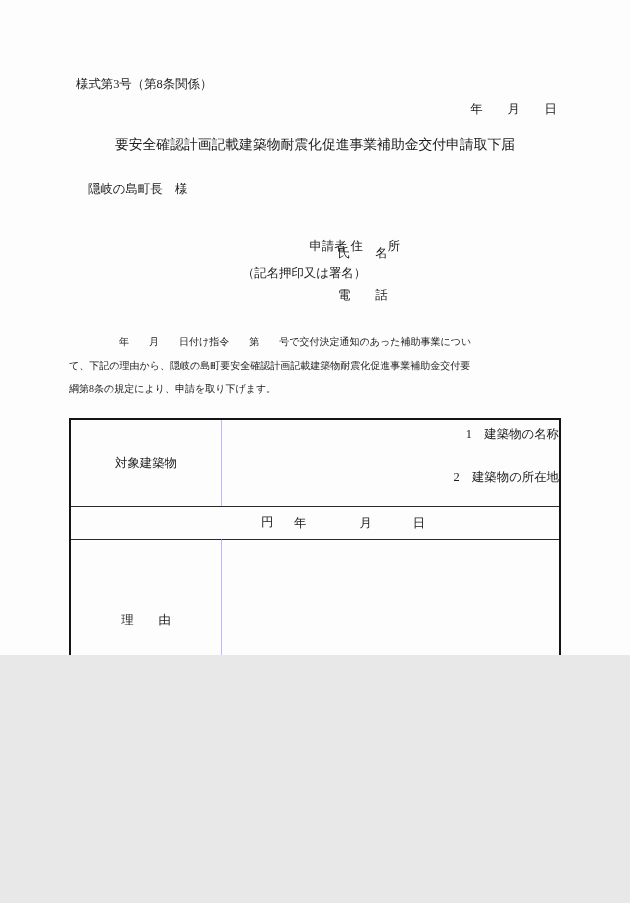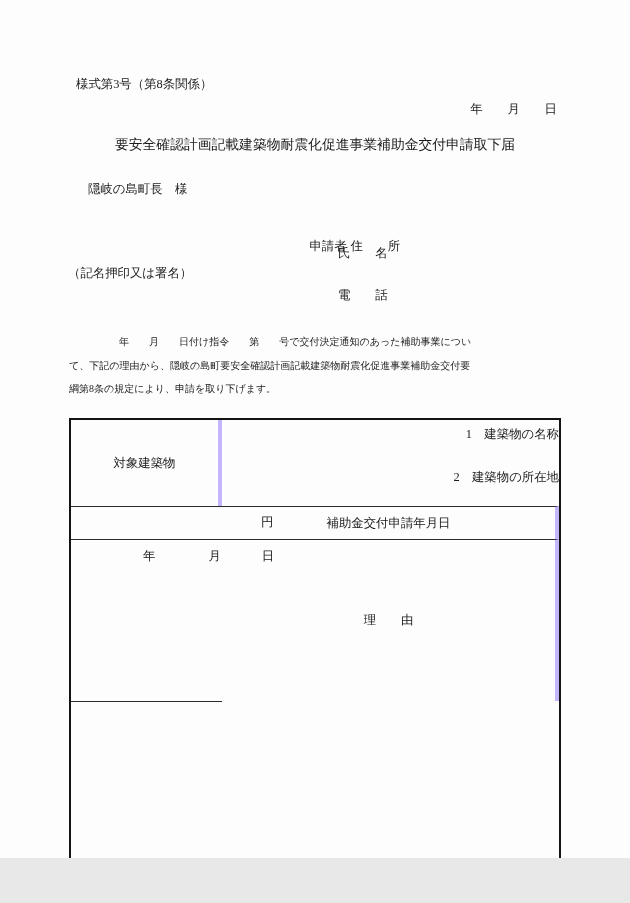--- a/index.html
+++ b/index.html
@@ -3,21 +3,21 @@
 <meta charset="utf-8">
 <style>
   html, body {
     margin: 0;
     padding: 0;
     background: #e8e8e8;
   }
   .page {
     position: relative;
     width: 630px;
-    height: 858px;
+    height: 655px;
     margin: 0 auto;
     background: #fdfdfd;
     font-family: "Liberation Serif", "DejaVu Serif", serif;
     color: #1b1b1b;
     overflow: hidden;
   }
   .txt { font-size: 12.4px; line-height: 15px; white-space: pre; }
 
   .form-number {
     position: absolute;
@@ -42,21 +42,21 @@
   }
   .addressee {
     position: absolute;
     left: 88px;
     top: 182px;
     text-align: center;
   }
   .app-line-address { position: absolute; left: 297px; top: 224px; }
   .app-line-address .gap { margin-left: 4px; }
   .app-line-name    { position: absolute; left: 338px; top: 246px; }
-  .app-line-seal    { position: absolute; left: 68px;  top: 266px; width: 472px; text-align: left; }
+  .app-line-seal    { position: absolute; left: 68px;  top: 266px; width: 472px; text-align: center; }
   .app-line-phone   { position: absolute; left: 338px; top: 288px; }
 
   .body-par {
     position: absolute;
     left: 69px;
     top: 330px;
     width: 500px;
   }
   .body-par .line {
     font-size: 10px;
@@ -72,21 +72,21 @@
     border: 2px solid #141414;
     display: grid;
     grid-template-columns: 151px 1fr;
     background: #fdfdfd;
   }
   .cell {
     box-sizing: border-box;
     font-size: 12.4px;
   }
   .cell.label {
-    border-right: 4px solid #c4b5fd;
+    border-right: 1px solid #c4b5fd;
     display: flex;
     align-items: center;
     justify-content: center;
     white-space: pre;
   }
   .bt { border-top: 1px solid #2a2a2a; }
   .r1 { height: 86px; text-align: right; }
   .r2 { height: 32px; }
   .r3 { height: 33px; }
   .r4 { height: 162px; }
@@ -143,21 +143,20 @@
     <div class="cell label r1">対象建築物</div>
     <div class="cell building-items r1">
       <div class="item">1　建築物の名称</div>
       <div class="item">2　建築物の所在地</div>
     </div>
 
     <div class="cell amount bt r2">
       <span class="unit">円</span>
     </div>
 
-    <div class="cell label bt r3">補助金交付申請年月日</div>
     <div class="cell app-date bt r3">
       <span class="y">年</span>
       <span class="m">月</span>
       <span class="d">日</span>
     </div>
 
     <div class="cell label bt r4">理　　由</div>
     <div class="cell bt r4"></div>
 
   </div>

